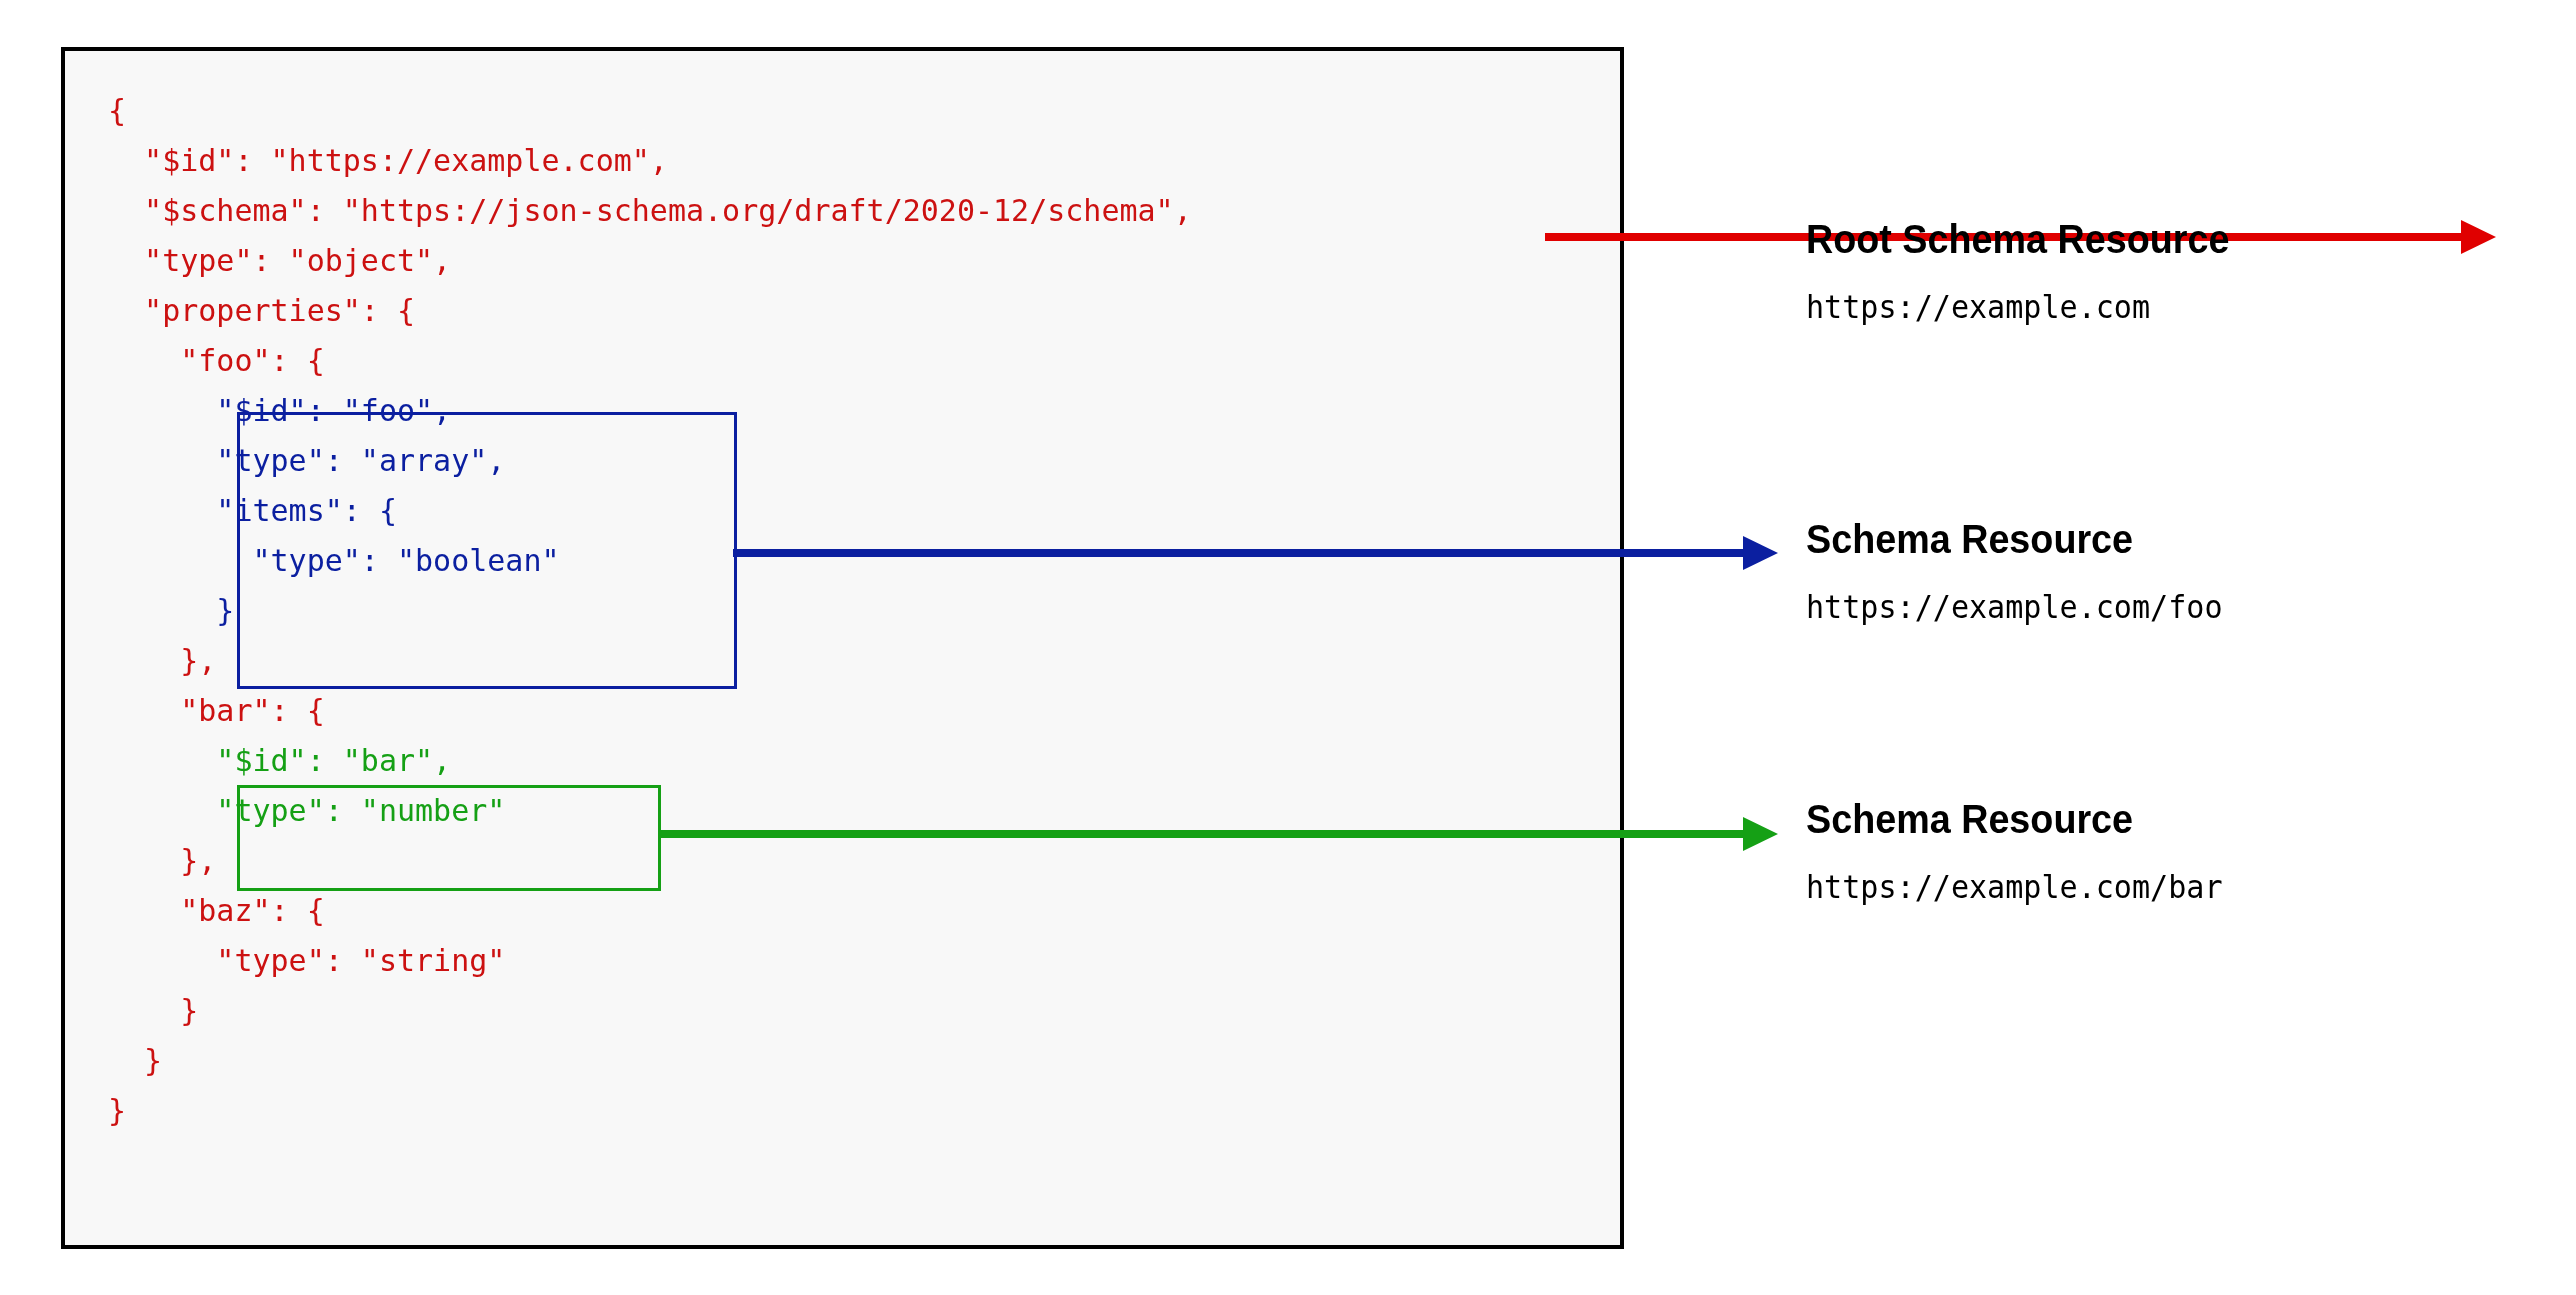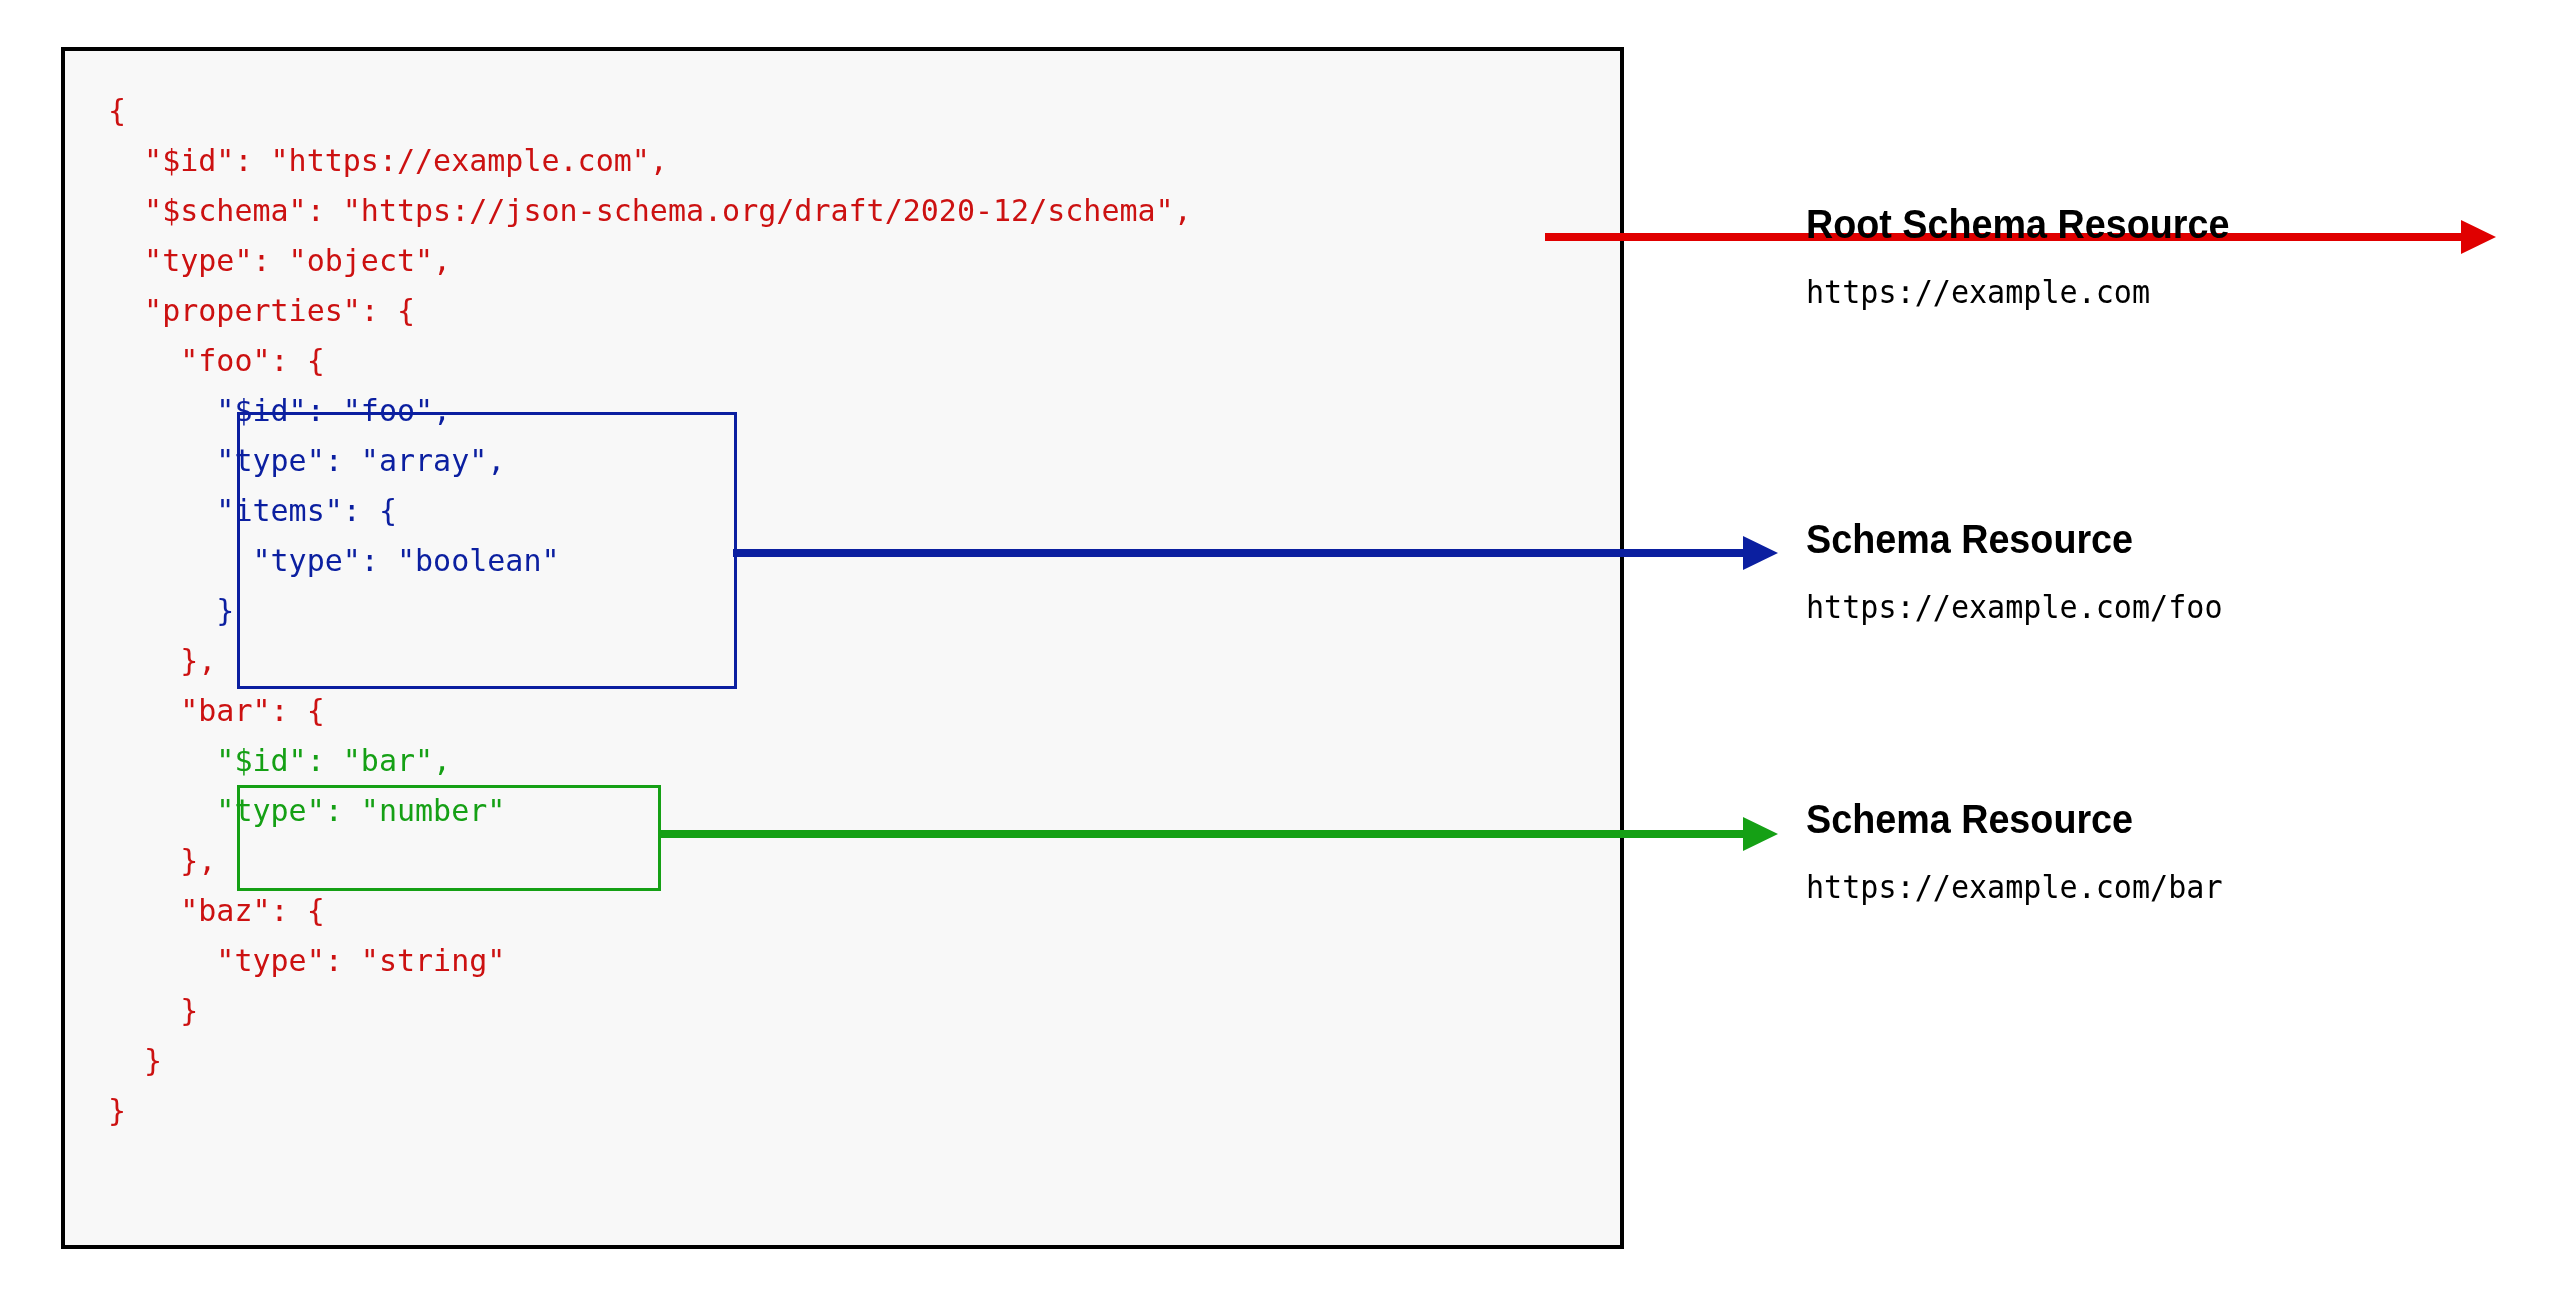--- a/index.html
+++ b/index.html
@@ -90,21 +90,21 @@
   #arrow-foo   { left: 733px; top: 553px; }
   #arrow-foo .shaft { width: 1010px; background: #0b1fa0; }
   #arrow-foo .head  { left: 1010px; border-left: 35px solid #0b1fa0; }
 
   #arrow-bar   { left: 658px; top: 834px; }
   #arrow-bar .shaft { width: 1085px; background: #15a015; }
   #arrow-bar .head  { left: 1085px; border-left: 35px solid #15a015; }
 
   
   .res-group { position: absolute; left: 1806px; }
-  #res-root { top: 201px; }
+  #res-root { top: 216px; }
   #res-foo  { top: 516px; }
   #res-bar  { top: 796px; }
 
   .res-title {
     margin: 0;
     font-family: "Liberation Sans", sans-serif;
     font-weight: bold;
     font-size: 41px;
     line-height: 46px;
     color: #000000;

